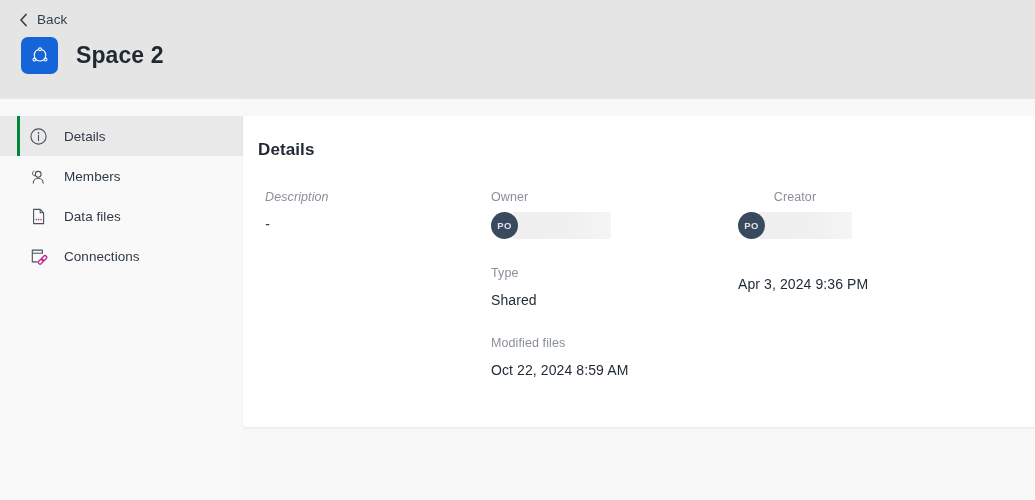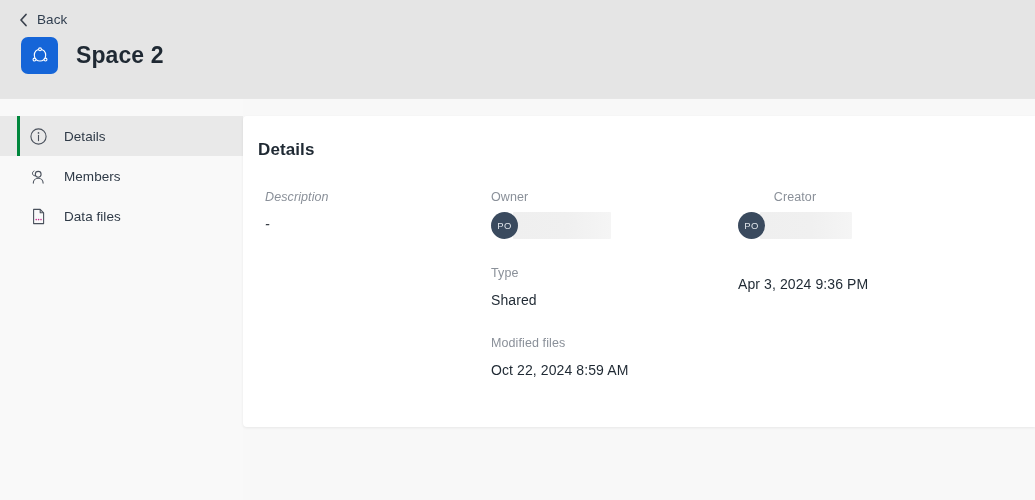--- a/index.html
+++ b/index.html
@@ -82,21 +82,21 @@
     line-height: 18px; white-space: nowrap;
   }
   .field-value.dash { color: #3a3f47; }
 
   
   .user-chip { margin-top: 7px; display: flex; align-items: center; }
   .avatar {
     width: 27px; height: 27px; border-radius: 50%; background: #3a4a5e;
     color: #dfe4ea; font-size: 9.5px; letter-spacing: .3px;
     display: flex; align-items: center; justify-content: center;
-    flex: 0 0 auto; position: relative; z-index: 2;
+    flex: 0 0 auto; position: relative; z-index: 2; font-weight: bold;
   }
   .redacted {
     height: 27px; margin-left: -5px;
     background: linear-gradient(90deg,#efefef 0%,#f0f0f0 55%,#f5f5f5 100%);
     border-radius: 1px;
   }
 
   
   .col-1 { left: 8px; font-style: italic; }
   .col-2 { left: 234px; }
@@ -158,20 +158,31 @@
       <svg class="nav-ico" viewBox="0 0 19 19" fill="none">
         <path d="M4.6 2.4 H11.2 L14.6 5.8 V16.6 H4.6 Z" stroke="#4a515c" stroke-width="1.1" fill="none" stroke-linejoin="round"></path>
         <path d="M11.2 2.4 V5.8 H14.6" stroke="#4a515c" stroke-width="1.1" fill="none" stroke-linejoin="round"></path>
         <circle cx="7.2" cy="12.6" r="0.78" fill="#c3268e"></circle>
         <circle cx="9.6" cy="12.6" r="0.78" fill="#c3268e"></circle>
         <circle cx="12.0" cy="12.6" r="0.78" fill="#c3268e"></circle>
       </svg>
       <span class="nav-label">Data files</span>
     </div>
 
+    <div class="nav-item">
+      <svg class="nav-ico" viewBox="0 0 19 19" fill="none">
+        <path d="M3.3 3.1 H13.4 V6.2 M3.3 3.1 V14.9 H8.0" stroke="#4a515c" stroke-width="1.1" fill="none" stroke-linejoin="round" stroke-linecap="round"></path>
+        <path d="M3.3 6.2 H13.4" stroke="#4a515c" stroke-width="1.0"></path>
+        <g stroke="#c3268e" stroke-width="1.35" fill="none" stroke-linecap="round">
+          <path d="M9.7 14.3 L11.6 12.4 A1.7 1.7 0 0 1 14.0 14.8 L12.1 16.7 A1.7 1.7 0 0 1 9.7 14.3 Z"></path>
+          <path d="M13.0 11.0 L14.9 9.1 A1.7 1.7 0 0 1 17.3 11.5 L15.4 13.4 A1.7 1.7 0 0 1 13.0 11.0 Z"></path>
+        </g>
+      </svg>
+      <span class="nav-label">Connections</span>
+    </div>
   </div>
 
   <div class="card">
     <div class="card-title">Details</div>
 
     <div class="fields">
 
       <div class="field col-1 row-1">
         <div class="field-label">Description</div>
         <div class="field-value dash">-</div>

